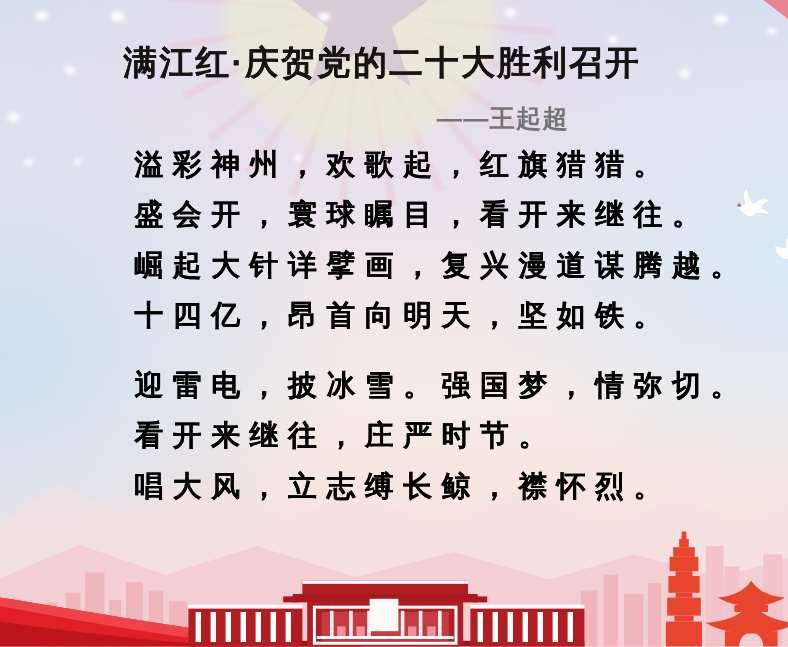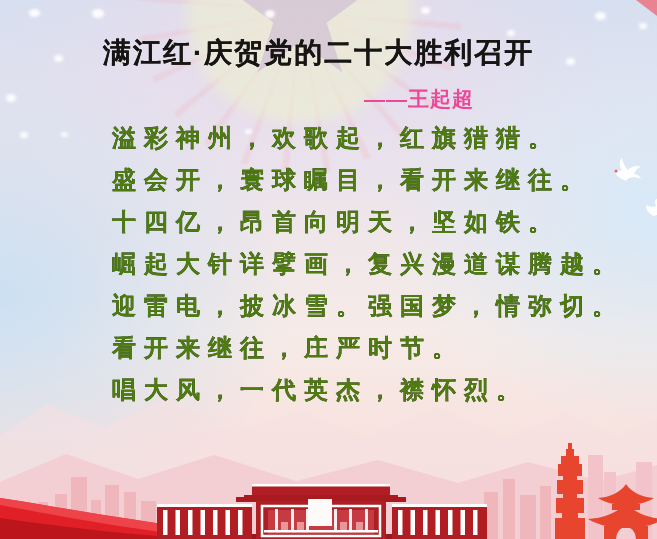--- a/index.html
+++ b/index.html
@@ -30,28 +30,28 @@
   
   .bokeh{position:absolute;border-radius:50%;background:#ffffff;filter:blur(1.6px);opacity:.9;}
   
   .poem-title{
     position:absolute;left:103px;top:34px;
     font-size:28px;font-weight:bold;letter-spacing:2px;color:#171513;
     white-space:nowrap;text-shadow:0 0 .5px #171513;
   }
   .poem-author{
     position:absolute;left:364px;top:85px;
-    font-size:21px;font-weight:bold;letter-spacing:1px;color:#ec4899;white-space:nowrap;
+    font-size:21px;font-weight:bold;letter-spacing:1px;color:#737373;white-space:nowrap;
   }
   .poem-body{position:absolute;left:112px;top:117px;}
   .poem-line{
     font-size:24px;font-weight:600;letter-spacing:8px;line-height:42px;
-    color:#4d7c0f;white-space:nowrap;text-shadow:0 0 .4px #171513;
-  }
-  .stanza-2{}
+    color:#000000;white-space:nowrap;text-shadow:0 0 .4px #171513;
+  }
+  .stanza-2{margin-top:16px;}
 </style>
 </head>
 <body>
 
 <div class="stage">
 
   <div class="bg"></div>
 
   <div class="emblem-rays"></div>
   <div class="emblem-disc"></div>
@@ -194,20 +194,20 @@
       <path d="M604,526 L604,539 L616,539 A10,12 0 0 1 636,539 L648,539 L648,526 Z"></path>
     </g>
   </svg>
 
   <div class="poem-title">满江红·庆贺党的二十大胜利召开</div>
   <div class="poem-author">——王起超</div>
 
   <div class="poem-body">
     <div class="poem-line">溢彩神州，欢歌起，红旗猎猎。</div>
     <div class="poem-line">盛会开，寰球瞩目，看开来继往。</div>
+    <div class="poem-line">崛起大针详擘画，复兴漫道谋腾越。</div>
     <div class="poem-line">十四亿，昂首向明天，坚如铁。</div>
-    <div class="poem-line">崛起大针详擘画，复兴漫道谋腾越。</div>
     <div class="poem-line stanza-2">迎雷电，披冰雪。强国梦，情弥切。</div>
     <div class="poem-line">看开来继往，庄严时节。</div>
-    <div class="poem-line">唱大风，一代英杰，襟怀烈。</div>
+    <div class="poem-line">唱大风，立志缚长鲸，襟怀烈。</div>
   </div>
 
 </div>
 
 </body></html>

